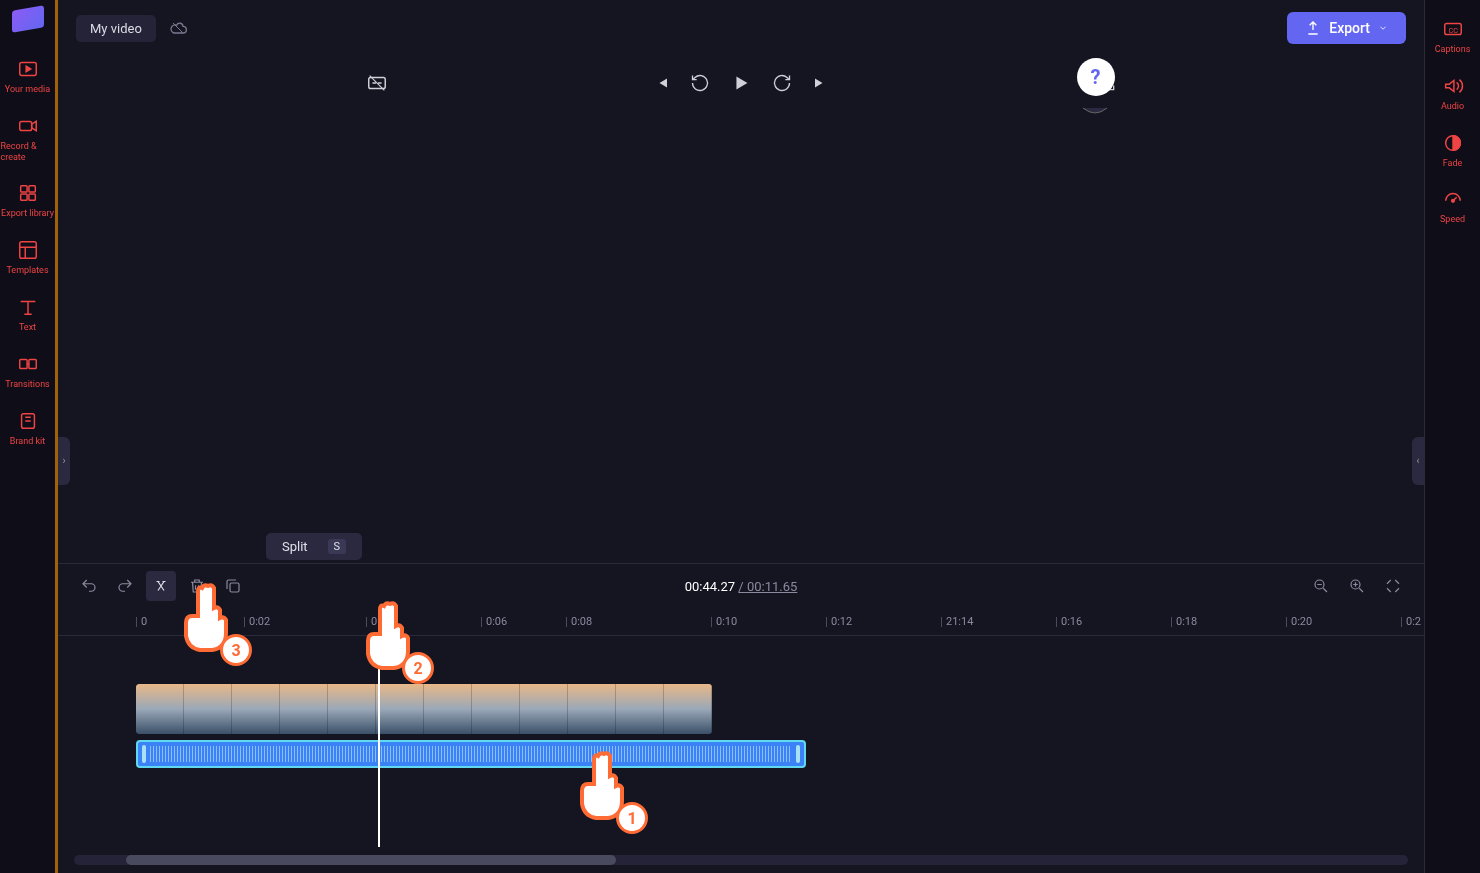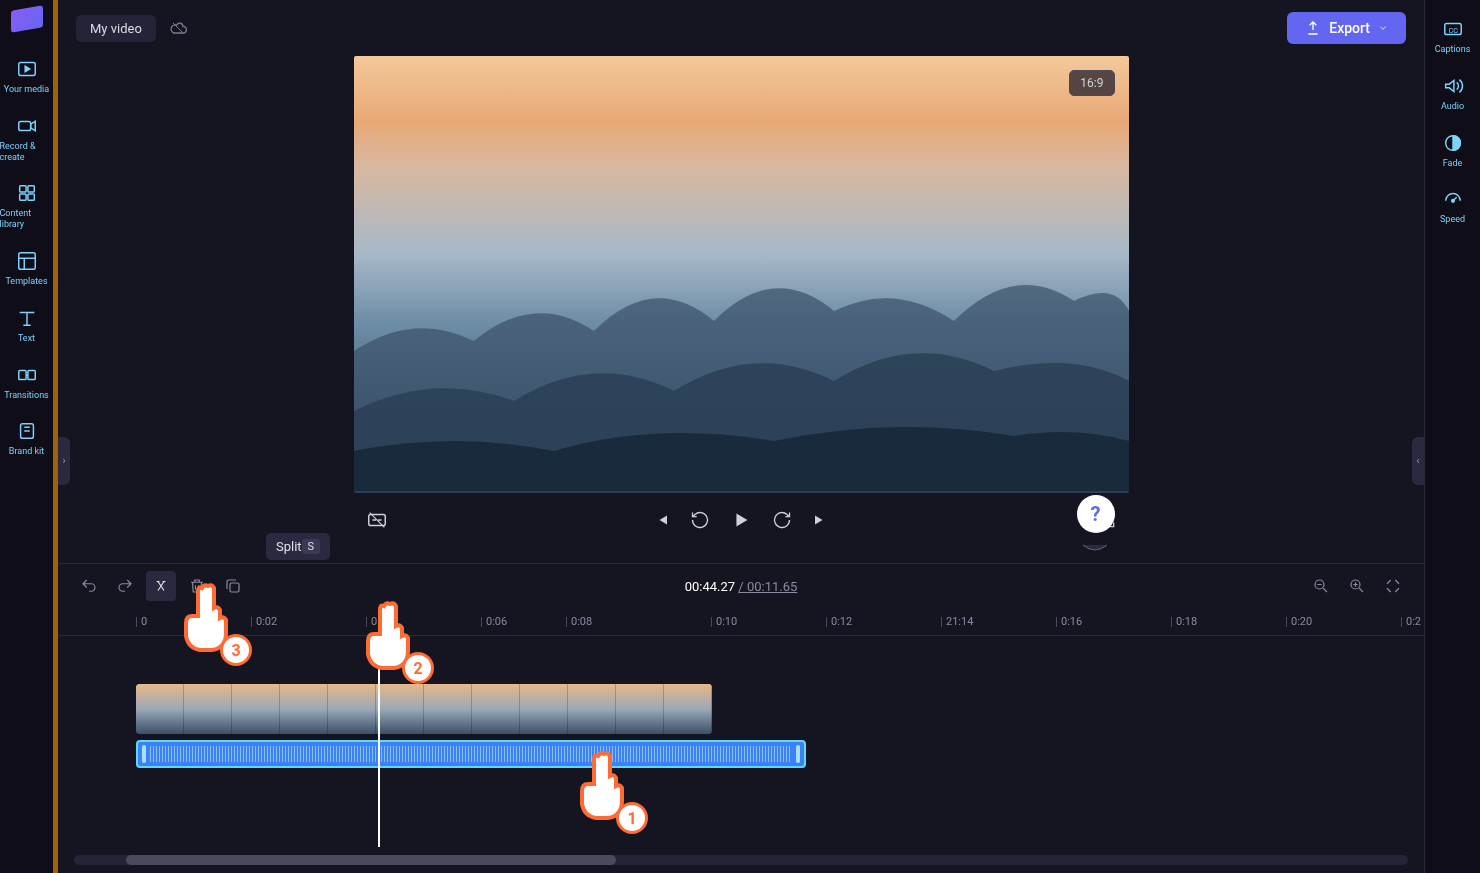--- a/index.html
+++ b/index.html
@@ -1,19 +1,19 @@
 <!DOCTYPE html>
 <html><head>
 <meta charset="utf-8">
 <style>
 * { margin: 0; padding: 0; box-sizing: border-box; font-family: -apple-system, BlinkMacSystemFont, "Segoe UI", Roboto, sans-serif; }
 body { background: #151421; color: #e0e0e0; width: 1480px; height: 873px; overflow: hidden; display: flex; }
-.left-rail { width: 58px; background: #0e0d18; display: flex; flex-direction: column; align-items: center; padding-top: 8px; border-right: 5px solid #a16207; }
+.left-rail { width: 58px; background: #0e0d18; display: flex; flex-direction: column; align-items: center; padding-top: 8px; border-right: 3px solid #a16207; }
 .logo { width: 32px; height: 22px; background: linear-gradient(135deg, #8b5cf6, #6366f1); border-radius: 3px; margin-bottom: 18px; transform: skewY(-10deg); }
-.rail-item { width: 54px; display: flex; flex-direction: column; align-items: center; padding: 10px 0; cursor: pointer; color: #7dd3fc; }
+.rail-item { width: 54px; display: flex; flex-direction: column; align-items: center; padding: 10px 0; cursor: pointer; color: #ef4444; }
 .rail-icon { width: 22px; height: 22px; display: flex; align-items: center; justify-content: center; margin-bottom: 4px; }
 .rail-label { font-size: 9px; text-align: left; line-height: 1.2; }
 .main { flex: 1; display: flex; flex-direction: column; position: relative; justify-content: center; }
 .topbar { height: 56px; display: flex; align-items: center; padding: 0 18px; gap: 12px; }
 .video-title { background: #242338; padding: 6px 14px; border-radius: 5px; font-size: 13px; color: #dcdce5; }
 .sync-icon { color: #7a7a90; }
 .spacer { flex: 1; }
 .export-btn { background: #6366f1; color: #fff; padding: 8px 18px; border-radius: 6px; font-size: 14px; font-weight: 500; display: flex; align-items: center; gap: 8px; cursor: pointer; border: none; margin-left: 48px; }
 .preview-area { flex: 1; display: flex; flex-direction: column; align-items: center; padding: 0 20px; position: relative; }
 .preview-canvas { width: 775px; height: 437px; background: linear-gradient(to bottom, #f4c89a 0%, #e8a876 15%, #d9b8a0 25%, #a8b8c8 45%, #7090a8 60%, #4a6580 80%, #2a3f55 100%); border-radius: 2px; position: relative; overflow: hidden; }
@@ -39,21 +39,21 @@
 .video-clip { top: 48px; width: 576px; background: linear-gradient(to bottom, #d4a878 0%, #8898a8 50%, #3a5068 100%); display: flex; }
 .video-clip .thumb { flex: 1; border-right: 1px solid rgba(0,0,0,0.2); background: linear-gradient(to bottom, #e8b888 0%, #9aa8b8 50%, #3a5068 100%); }
 .audio-clip { top: 104px; width: 670px; height: 28px; background: #3b82f6; border: 2px solid #60d8f0; border-radius: 4px; display: flex; align-items: center; padding: 0 4px; }
 .audio-handle { width: 4px; height: 18px; background: #a8e0f8; border-radius: 2px; }
 .audio-wave { flex: 1; height: 16px; background: repeating-linear-gradient(90deg, #93c5fd 0px, #93c5fd 1px, #3b82f6 1px, #3b82f6 3px); margin: 0 4px; opacity: 0.9; }
 .playhead { position: absolute; top: 0; bottom: 0; left: 320px; width: 2px; background: #fff; z-index: 5; }
 .playhead::before { content: ''; position: absolute; top: -4px; left: -4px; width: 10px; height: 8px; background: #fff; border-radius: 2px; }
 .scrollbar-h { height: 10px; margin: 8px 16px; background: #242338; border-radius: 5px; position: relative; }
 .scrollbar-thumb { position: absolute; left: 52px; width: 490px; height: 10px; background: #4a4a5e; border-radius: 5px; }
 .right-rail { width: 56px; background: #0e0d18; border-left: 1px solid #2a2a3a; display: flex; flex-direction: column; align-items: center; padding-top: 8px; }
-.tooltip { position: absolute; top: -38px; left: 120px; background: #2a2940; padding: 6px 10px; border-radius: 5px; font-size: 13px; color: #e0e0e8; display: flex; align-items: center; gap: 0; z-index: 20; }
+.tooltip { position: absolute; top: -38px; left: 120px; background: #2a2940; padding: 6px 16px; border-radius: 5px; font-size: 13px; color: #e0e0e8; display: flex; align-items: center; gap: 20px; z-index: 20; }
 .tooltip .key { background: #3a3955; padding: 1px 6px; border-radius: 3px; font-size: 11px; }
 .hand-cursor { position: absolute; z-index: 30; pointer-events: none; }
 .hand-svg { width: 72px; height: 80px; }
 .hand-badge { position: absolute; bottom: -8px; right: -8px; width: 32px; height: 32px; border-radius: 50%; background: #fff; border: 3px solid #ff6b35; color: #ff6b35; font-weight: bold; font-size: 16px; display: flex; align-items: center; justify-content: center; }
 .help-btn { position: absolute; bottom: 14px; right: 14px; width: 38px; height: 38px; border-radius: 50%; background: #fff; color: #6366f1; font-weight: bold; font-size: 20px; display: flex; align-items: center; justify-content: center; cursor: pointer; }
 .expand-handle { position: absolute; top: 50%; width: 12px; height: 48px; background: #2a2940; display: flex; align-items: center; justify-content: center; font-size: 10px; color: #999; cursor: pointer; }
 .expand-left { left: 58px; border-radius: 0 6px 6px 0; }
 .expand-right { right: 56px; border-radius: 6px 0 0 6px; }
 .collapse-arrow { position: absolute; right: 20px; bottom: -10px; color: #8a8aa0; cursor: pointer; }
 svg { display: block; }
@@ -83,21 +83,21 @@
   </div>
   <div class="rail-item">
     <div class="rail-icon">
         <svg width="22" height="22" viewBox="0 0 24 24" fill="none" stroke="currentColor" stroke-width="1.6">
           <rect x="4" y="4" width="7" height="7" rx="1"></rect>
           <rect x="13" y="4" width="7" height="7" rx="1"></rect>
           <rect x="4" y="13" width="7" height="7" rx="1"></rect>
           <rect x="13" y="13" width="7" height="7" rx="1"></rect>
         </svg>
       </div>
-    <div class="rail-label">Content library</div>
+    <div class="rail-label">Export library</div>
   </div>
   <div class="rail-item">
     <div class="rail-icon">
         <svg width="22" height="22" viewBox="0 0 24 24" fill="none" stroke="currentColor" stroke-width="1.6">
           <rect x="3" y="3" width="18" height="18" rx="2"></rect>
           <path d="M3 9h18M9 9v12"></path>
         </svg>
       </div>
     <div class="rail-label">Templates</div>
   </div>
@@ -147,30 +147,20 @@
           <path d="M12 3v12M7 8l5-5 5 5M5 21h14"></path>
         </svg>
       <span>Export</span>
       <svg width="10" height="10" viewBox="0 0 24 24" fill="none" stroke="currentColor" stroke-width="2">
           <path d="M6 9l6 6 6-6"></path>
         </svg>
     </button>
   </div>
 
   <div class="preview-area">
-    <div class="preview-canvas">
-      <div class="mountain-layer">
-        <svg width="775" height="260" viewBox="0 0 775 260" preserveAspectRatio="none">
-          <path d="M0 260 L0 120 Q 60 80 120 110 Q 180 60 240 100 Q 300 40 360 90 Q 420 30 480 80 Q 540 50 600 90 Q 660 30 720 70 Q 760 50 775 80 L775 260 Z" fill="#3a5068" opacity="0.7"></path>
-          <path d="M0 260 L0 180 Q 80 140 160 170 Q 240 120 320 160 Q 400 110 480 150 Q 560 100 640 140 Q 720 120 775 150 L775 260 Z" fill="#2a3f55" opacity="0.85"></path>
-          <path d="M0 260 L0 220 Q 100 200 200 220 Q 300 190 420 210 Q 540 185 660 205 Q 720 195 775 210 L775 260 Z" fill="#1a2a3d"></path>
-        </svg>
-      </div>
-      <div class="aspect-badge">16:9</div>
-    </div>
 
     <div class="playback-controls">
       <div class="pc-btn pc-left">
           <svg width="22" height="22" viewBox="0 0 24 24" fill="none" stroke="currentColor" stroke-width="1.6">
             <rect x="3" y="6" width="18" height="12" rx="2"></rect>
             <path d="M7 12h4M13 12h4"></path>
             <path d="M4 4l16 16" stroke-width="1.2"></path>
           </svg>
         </div>
       <div class="pc-btn">
@@ -270,21 +260,21 @@
               <path d="M9 4L4 9M15 4l5 5M9 20l-5-5M15 20l5-5"></path>
             </svg>
           </div>
       </div>
     </div>
 
     <div class="ruler">
       <div class="ruler-tick" style="left:78px">
           <span>0</span>
         </div>
-      <div class="ruler-tick" style="left:193px">
+      <div class="ruler-tick" style="left:186px">
           <span>0:02</span>
         </div>
       <div class="ruler-tick" style="left:308px">
           <span>0:04</span>
         </div>
       <div class="ruler-tick" style="left:423px">
           <span>0:06</span>
         </div>
       <div class="ruler-tick" style="left:508px">
           <span>0:08</span>

